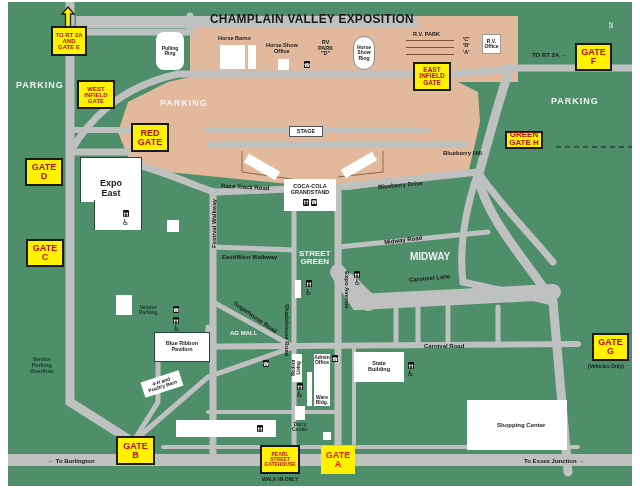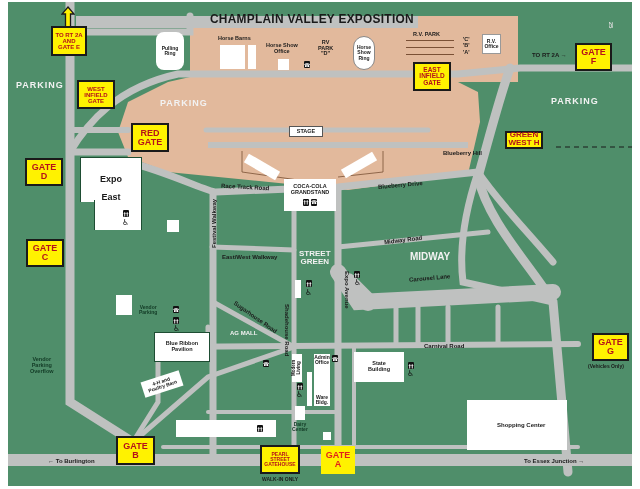--- a/index.html
+++ b/index.html
@@ -145,21 +145,21 @@
   <div class="lbl dk" style="left:214px;top:252px;">East/West Walkway</div>
   <div class="lbl dk rot" style="left:276px;top:302px;transform:rotate(90deg) translateY(-6px);transform-origin:left top;">Shadehouse Road</div>
   <div class="lbl dk rot" style="left:228px;top:298px;transform:rotate(35deg);">Sugarhouse Road</div>
   <div class="lbl dk rot" style="left:342px;top:269px;transform:rotate(90deg);">Expo Avenue</div>
   <div class="lbl dk" style="left:376px;top:235px;transform:rotate(-7deg);">Midway Road</div>
   <div class="lbl dk" style="left:401px;top:273px;transform:rotate(-5deg);">Carousel Lane</div>
   <div class="lbl dk" style="left:416px;top:341px;">Carnival Road</div>
   <div class="lbl dk" style="left:40px;top:456px;"><span>←</span> <span>To Burlington</span></div>
   <div class="lbl dk" style="left:516px;top:456px;"><span>To Essex Junction</span> <span>→</span></div>
 
-  <div class="bldg" style="left:72px;top:155px;width:62px;height:45px;font-size:9px;justify-content:space-between;padding-top:17px;border-bottom:none;">
+  <div class="bldg" style="left:72px;top:155px;width:62px;height:45px;font-size:9px;justify-content:center;padding-top:17px;border-bottom:none;">
     <div>Expo</div>
     <div>East</div>
   </div>
   <div class="bldg" style="left:86px;top:198px;width:48px;height:30px;border-top:none;border-bottom:none;"></div>
   <div class="ico" style="left:115px;top:208px;">††</div>
   <div class="wc" style="left:114px;top:217px;">♿</div>
   <div class="bldg plain" style="left:108px;top:293px;width:16px;height:20px;"></div>
   <div class="bldg plain" style="left:159px;top:218px;width:12px;height:12px;"></div>
   <div class="lbl" style="left:131px;top:303px;font-size:5px;color:#123a25;text-align:center;">
     <div>Vendor</div>
@@ -263,21 +263,21 @@
     <div>GATE</div>
     <div>A</div>
   </div>
   <div class="gate" style="left:584px;top:331px;width:37px;height:28px;font-size:9px;">
     <div>GATE</div>
     <div>G</div>
   </div>
   <div class="lbl" style="left:580px;top:362px;font-size:5px;color:#1a1a1a;">(Vehicles Only)</div>
   <div class="gate" style="left:497px;top:129px;width:38px;height:18px;font-size:8px;justify-content:flex-end;">
     <div>GREEN</div>
-    <div>WEST H</div>
+    <div>GATE H</div>
   </div>
   <div class="gate" style="left:405px;top:60px;width:38px;height:29px;font-size:6.5px;">
     <div>EAST</div>
     <div>INFIELD</div>
     <div>GATE</div>
   </div>
   <div class="gate" style="left:567px;top:41px;width:37px;height:28px;font-size:9px;">
     <div>GATE</div>
     <div>F</div>
   </div>

